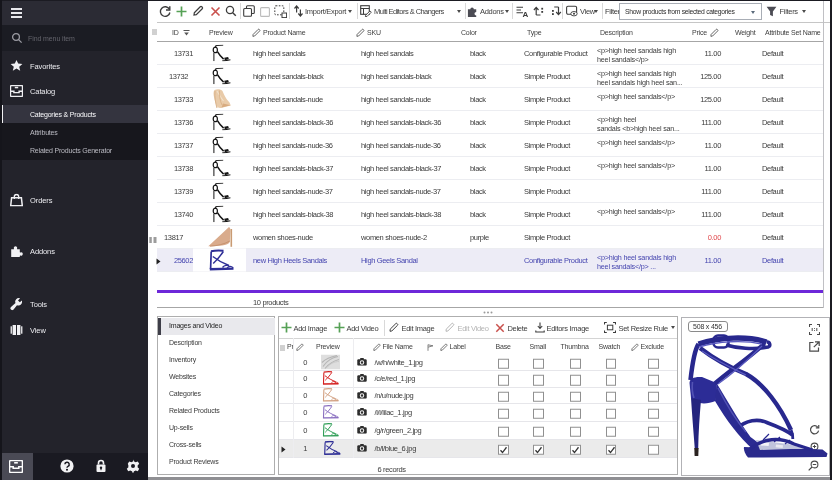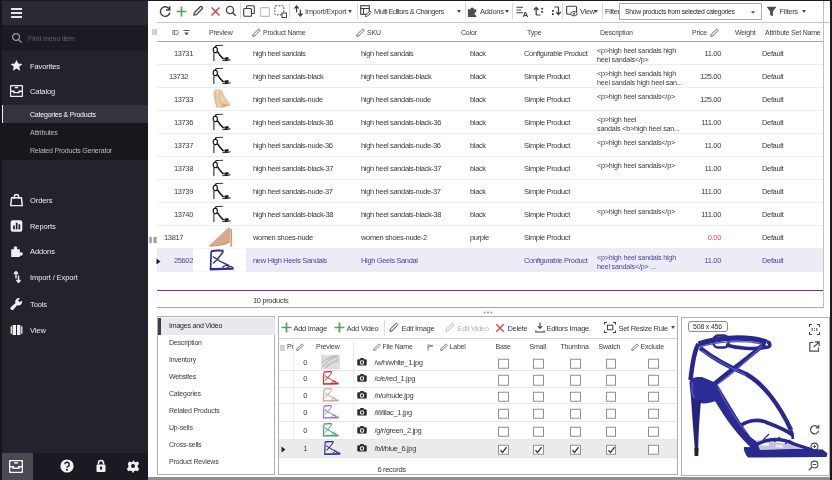--- a/index.html
+++ b/index.html
@@ -33,21 +33,21 @@
 .tbtxt { position:absolute; top:7px; font-size:7.5px; letter-spacing:-0.3px; color:#3c3c3c; white-space:nowrap; }
 .caret { position:absolute; width:0; height:0; border-left:2.6px solid transparent; border-right:2.6px solid transparent; border-top:3.4px solid #4a4a4a; top:10px; }
 
 
 #ghead { position:absolute; left:157px; top:23px; width:666px; height:19px; border-bottom:1px solid #a6a6a6; background:#fff; }
 .grow { position:absolute; left:157px; width:666px; height:23px; border-bottom:1px solid #ecedf1; background:#fff; }
 .cell { position:absolute; top:calc(50% - 0.5px); transform:translateY(-50%); }
 #selrow { background:#edecf6; }
 #selrow .t7, #selrow .t65 { color:#4545af; }
 
-#products-bar { position:absolute; left:157px; top:290px; width:666px; height:18px; border-top:1px solid #6d28d9; border-bottom:1px solid #a6a6a6; }
+#products-bar { position:absolute; left:157px; top:290px; width:666px; height:18px; border-top:3px solid #6d28d9; border-bottom:1px solid #a6a6a6; }
 
 
 #tabs { position:absolute; left:156.5px; top:316px; width:118px; height:159px; border:1px solid #aeaeae; background:#fff; }
 .tab { position:absolute; left:11.5px; font-size:7px; letter-spacing:-0.2px; color:#3a3a3a; white-space:nowrap; }
 #tabsel { position:absolute; left:0; top:1px; width:117px; height:17px; background:#e9e9ed; }
 #tabsel .bar { position:absolute; left:0; top:0; width:3.5px; height:17px; background:#3e3e48; }
 
 
 #igrid { position:absolute; left:277.5px; top:316px; width:400px; height:159px; border:1px solid #aeaeae; background:#fff; }
 #itoolbar { position:absolute; left:0; top:0; width:398px; height:22px; border-bottom:1px solid #d4d4d4; }
@@ -234,41 +234,25 @@
       <div class="lbl">Categories &amp; Products</div>
     </div>
 
   <div class="sb-item" style="top:189px">
     <svg width="13" height="13" viewBox="0 0 13 13">
         <path d="M1.6 4.2 h9.8 l0.9 8.1 h-11.6 Z" fill="none" stroke="#f0f0f3" stroke-width="1.5"></path>
         <path d="M4.3 5.6 V3.2 a2.2 2.2 0 0 1 4.4 0 V5.6" fill="none" stroke="#f0f0f3" stroke-width="1.3"></path>
       </svg>
     <div class="lbl">Orders</div>
   </div>
-  <div class="sb-item" style="top:214.5px">
-    <svg width="13" height="13" viewBox="0 0 13 13">
-        <rect x="0.7" y="0.7" width="11.6" height="11.6" rx="2" fill="#f0f0f3"></rect>
-        <rect x="3.1" y="6" width="1.7" height="3.9" fill="#23232b"></rect>
-        <rect x="5.8" y="3.2" width="1.7" height="6.7" fill="#23232b"></rect>
-        <rect x="8.5" y="4.8" width="1.7" height="5.1" fill="#23232b"></rect>
-      </svg>
-    <div class="lbl">Reports</div>
-  </div>
   <div class="sb-item" style="top:240px">
     <svg width="13" height="13" viewBox="0 0 13 13">
         <path d="M1.2 4.8 H3.4 a0.5 0.5 0 0 0 0.5 -0.7 a1.7 1.7 0 1 1 3.2 0 a0.5 0.5 0 0 0 0.5 0.7 H9.8 V7.4 a0.5 0.5 0 0 0 0.7 0.5 a1.7 1.7 0 1 1 0 3.2 a0.5 0.5 0 0 0 -0.7 0.5 v1 H1.2 Z" fill="#f0f0f3"></path>
       </svg>
     <div class="lbl">Addons</div>
-  </div>
-  <div class="sb-item" style="top:266px">
-    <svg width="14" height="13" viewBox="0 0 14 13">
-        <path d="M4 3.5 L6 1 L8 3.5 M6 1.2 V8" fill="none" stroke="#f0f0f3" stroke-width="1.4"></path>
-        <path d="M6.5 9.5 L8.5 12 L10.5 9.5 M8.5 12 V5" fill="none" stroke="#f0f0f3" stroke-width="1.4"></path>
-      </svg>
-    <div class="lbl">Import / Export</div>
   </div>
   <div class="sb-item" style="top:292.5px">
     <svg width="13" height="13" viewBox="0 0 13 13">
         <path d="M11.8 3.1 a3.6 3.6 0 0 1 -4.8 4.6 L3.6 12 a1.7 1.7 0 0 1 -2.6 -2.6 L5.5 5.6 a3.6 3.6 0 0 1 4.6 -4.8 L8 2.9 L9.9 4.8 Z" fill="#f0f0f3"></path>
       </svg>
     <div class="lbl">Tools</div>
   </div>
   <div class="sb-item" style="top:318.5px">
     <svg width="13" height="13" viewBox="0 0 13 13">
         <rect x="2.6" y="1.5" width="7.8" height="10" fill="#f0f0f3"></rect>

